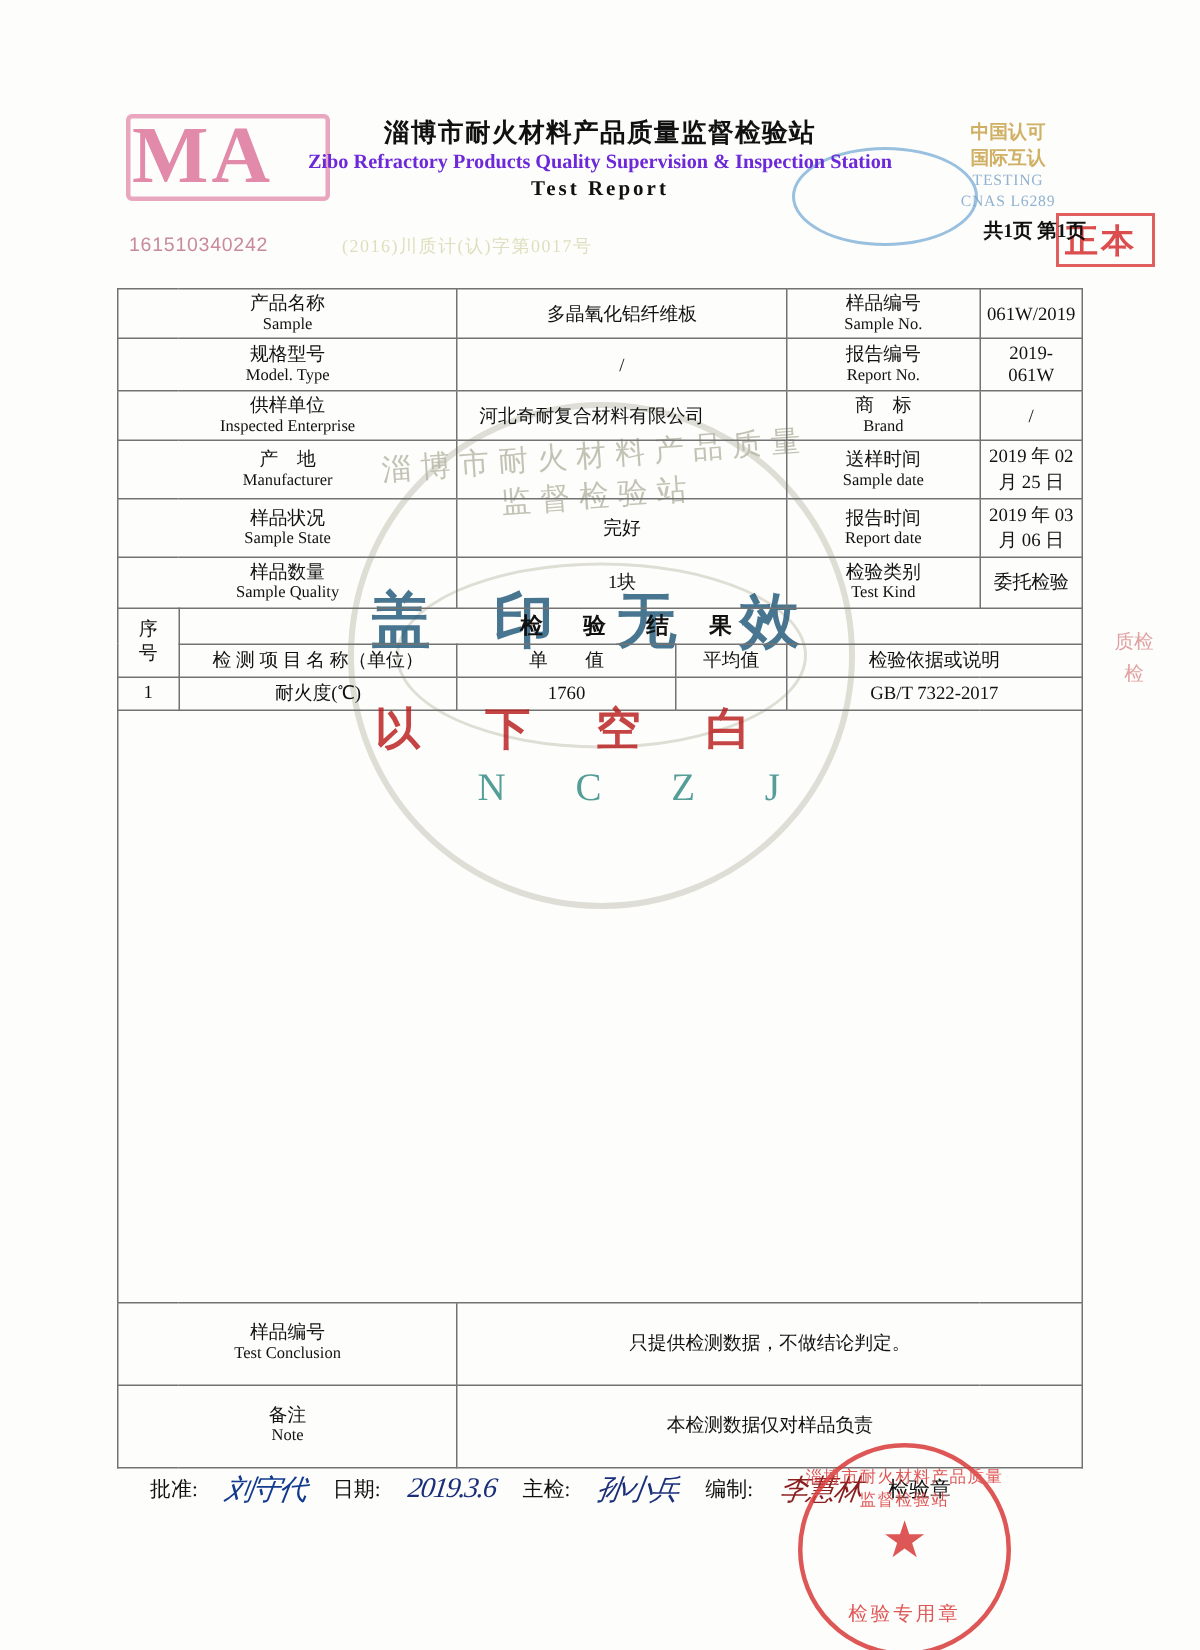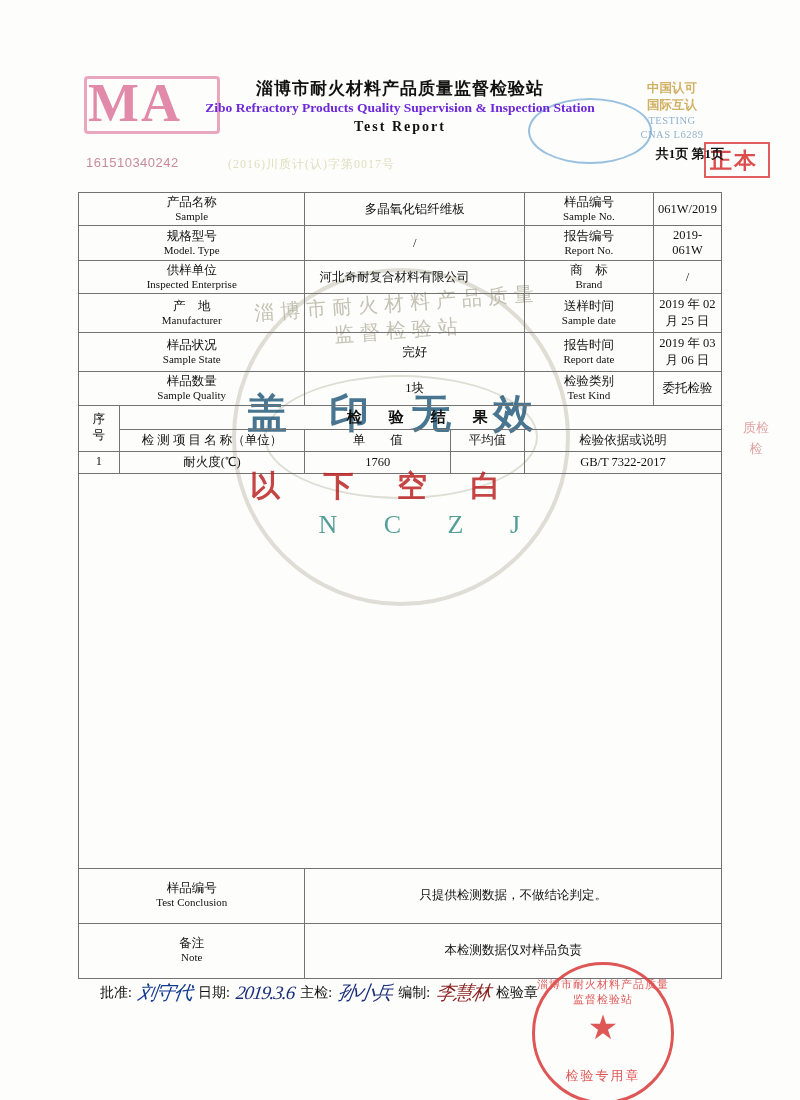--- a/index.html
+++ b/index.html
@@ -323,21 +323,21 @@
 
   
   .sig-row {
     position: absolute;
     left: 100px;
     top: 980px;
     width: 620px;
     font-size: 14px;
     display: flex;
     align-items: center;
-    gap: 0;
+    gap: 12px;
     white-space: nowrap;
   }
   .sig-row .lab { font-size: 14px; }
   .handwrite {
     font-family: "Liberation Serif", serif;
     font-style: italic;
     font-size: 19px;
     color: #123a8f;
     transform: skewX(-8deg);
     padding: 0 6px;

